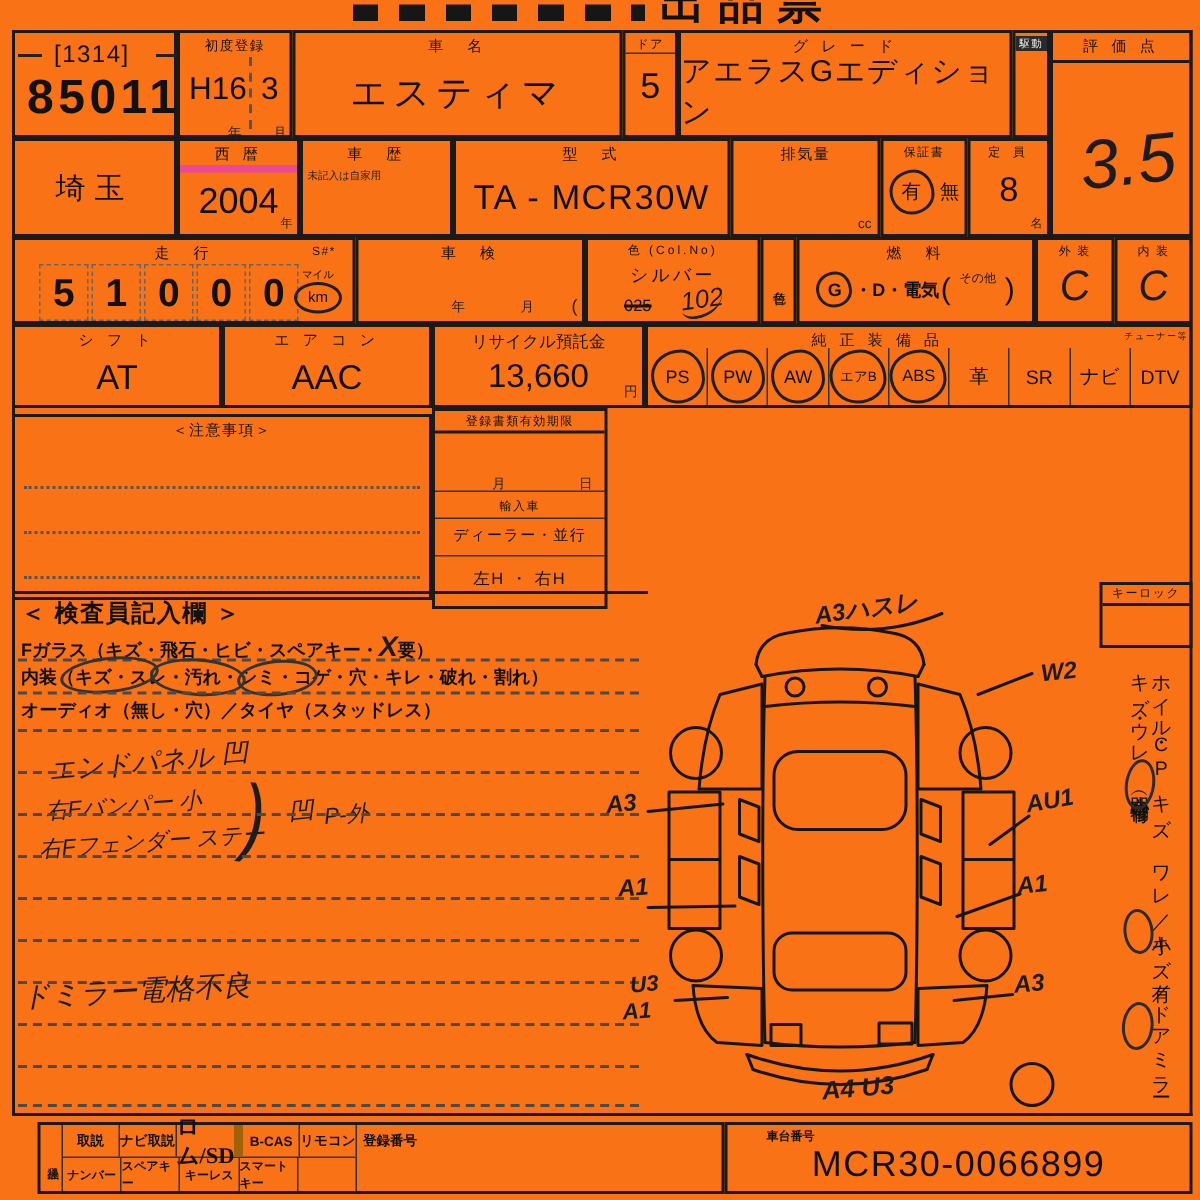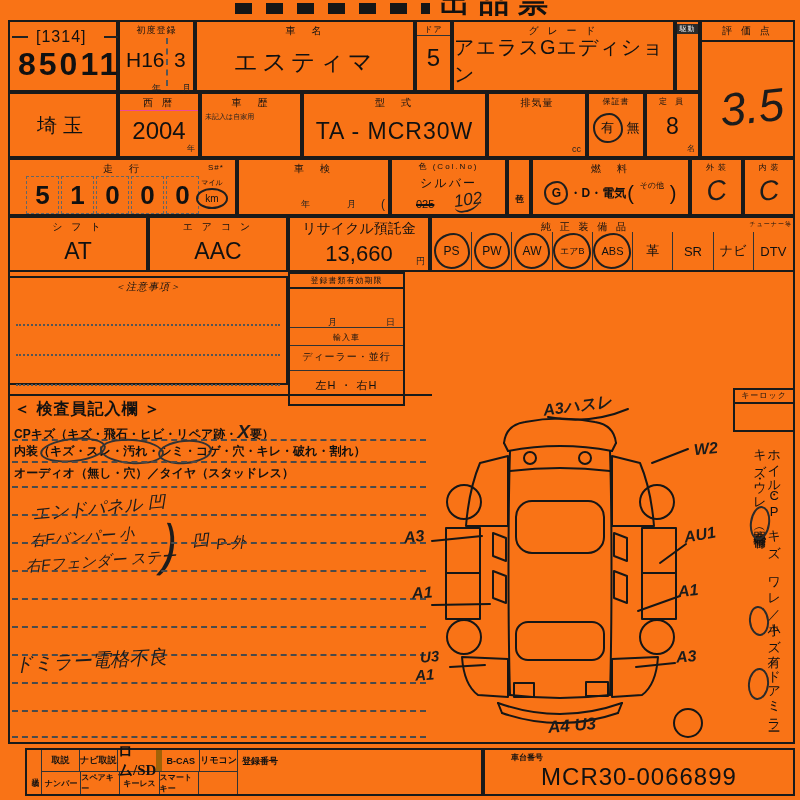--- a/index.html
+++ b/index.html
@@ -69,21 +69,21 @@
   <div class="abs bx" style="left:700px;top:20px;width:95px;height:138px;">
     <div class="hdr" style="margin-top:2px;border-bottom:2px solid #1a1a1a;padding-bottom:2px;">評 価 点</div>
     <div class="hw abs" style="left:18px;top:58px;font-size:46px;transform:rotate(-6deg);">3.5</div>
   </div>
 
   <div class="abs bx ctr" style="left:8px;top:92px;width:110px;height:66px;font-size:20px;letter-spacing:6px;">
     <span>埼玉</span>
   </div>
 
   <div class="abs bx" style="left:118px;top:92px;width:82px;height:66px;">
-    <div class="hdr" style="margin-top:2px;border-bottom:1px solid #ec4899;">西 暦</div>
+    <div class="hdr" style="margin-top:2px;border-bottom:5px solid #ec4899;">西 暦</div>
     <div class="ctr" style="height:40px;font-size:24px;">2004</div>
     <span class="abs unit" style="right:3px;bottom:2px;font-size:8px;">年</span>
   </div>
 
   <div class="abs bx" style="left:200px;top:92px;width:102px;height:66px;">
     <div class="hdr" style="margin-top:2px;">車　歴</div>
     <div style="font-size:7px;margin:2px 0 0 3px;color:#222;">未記入は自家用</div>
   </div>
 
   <div class="abs bx" style="left:302px;top:92px;width:185px;height:66px;">
@@ -169,21 +169,21 @@
     <div class="hdr" style="margin-top:2px;">シ フ ト</div>
     <div class="ctr" style="height:34px;font-size:23px;">AT</div>
   </div>
 
   <div class="abs bx" style="left:148px;top:216px;width:140px;height:56px;">
     <div class="hdr" style="margin-top:2px;">エ ア コ ン</div>
     <div class="ctr" style="height:34px;font-size:23px;">AAC</div>
   </div>
 
   <div class="abs bx" style="left:288px;top:216px;width:142px;height:56px;">
-    <div class="hdr" style="margin-top:2px;letter-spacing:0;font-size:14px;">リサイクル預託金</div>
+    <div class="hdr" style="margin-top:2px;letter-spacing:0;font-size:11px;">リサイクル預託金</div>
     <div class="ctr" style="height:32px;font-size:22px;">13,660</div>
     <span class="abs unit" style="right:3px;bottom:2px;">円</span>
   </div>
 
   <div class="abs bx" style="left:430px;top:216px;width:365px;height:56px;">
     <div class="hdr" style="position:absolute;left:0;right:55px;top:2px;">純 正 装 備 品</div>
     <div class="hdr8" style="position:absolute;right:1px;top:2px;font-size:6px;">チューナー等</div>
     <div class="abs" style="left:0;top:14px;right:0;bottom:0;display:flex;">
       <div class="ctr" style="flex:1;border-right:1px solid #333;">
           <span class="circ" style="width:32px;height:32px;font-size:12px;">PS</span>
@@ -208,21 +208,21 @@
         </div>
       <div class="ctr" style="flex:1;border-right:1px solid #333;">
           <span style="font-size:13px;">ナビ</span>
         </div>
       <div class="ctr" style="flex:1;">
           <span style="font-size:13px;">DTV</span>
         </div>
     </div>
   </div>
 
-  <div class="abs bx" style="left:8px;top:276px;width:280px;height:109px;font-style:italic;">
+  <div class="abs bx" style="left:8px;top:276px;width:280px;height:124px;">
     <div class="hdr" style="margin-top:2px;letter-spacing:1px;">＜注意事項＞</div>
     <div class="abs dotline" style="left:6px;right:6px;top:46px;"></div>
     <div class="abs dotline" style="left:6px;right:6px;top:76px;"></div>
     <div class="abs dotline" style="left:6px;right:6px;top:106px;"></div>
   </div>
 
   <div class="abs bx" style="left:288px;top:272px;width:117px;height:134px;">
     <div class="hdr8" style="margin-top:1px;border-bottom:2px solid #1a1a1a;padding-bottom:1px;font-size:8px;">登録書類有効期限</div>
     <div class="abs" style="left:0;right:0;top:40px;border-bottom:1px solid #333;height:14px;">
       <span class="abs unit" style="left:38px;top:2px;">月</span>
@@ -239,21 +239,21 @@
   </div>
 
   <div class="abs" style="left:8px;top:394px;width:424px;border-top:2px solid #1a1a1a;"></div>
   <div class="abs" style="left:8px;top:270px;height:474px;border-left:2px solid #1a1a1a;"></div>
   <div class="abs" style="left:793px;top:20px;height:724px;border-left:2px solid #1a1a1a;"></div>
   <div class="abs" style="left:8px;top:742px;width:787px;border-top:2px solid #1a1a1a;"></div>
 
   <div class="abs" style="left:14px;top:399px;font-size:16px;font-weight:bold;letter-spacing:1px;">＜ 検査員記入欄 ＞</div>
 
   <div class="abs" style="left:14px;top:421px;font-size:12px;font-weight:bold;white-space:nowrap;">
-    <span>CPキズ（キズ・飛石・ヒビ・リペア跡・</span><span class="hw" style="font-size:19px;font-weight:bold;">X</span><span>要）</span>
+    <span>Fガラス（キズ・飛石・ヒビ・スペアキー・</span><span class="hw" style="font-size:19px;font-weight:bold;">X</span><span>要）</span>
   </div>
   <div class="abs dashline" style="left:12px;top:439px;width:414px;"></div>
 
   <div class="abs" style="left:14px;top:443px;font-size:12px;font-weight:bold;white-space:nowrap;">内装（キズ・スレ・汚れ・シミ・コゲ・穴・キレ・破れ・割れ）</div>
   <div class="abs handellipse" style="left:40px;top:438px;width:66px;height:24px;transform:rotate(-6deg);border-color:#333;"></div>
   <div class="abs handellipse" style="left:100px;top:439px;width:64px;height:25px;transform:rotate(4deg);border-color:#333;"></div>
   <div class="abs handellipse" style="left:158px;top:440px;width:54px;height:24px;transform:rotate(-5deg);border-color:#333;"></div>
   <div class="abs dashline" style="left:12px;top:461px;width:414px;"></div>
 
   <div class="abs" style="left:14px;top:465px;font-size:12px;font-weight:bold;white-space:nowrap;">オーディオ（無し・穴）／タイヤ（スタッドレス）</div>

